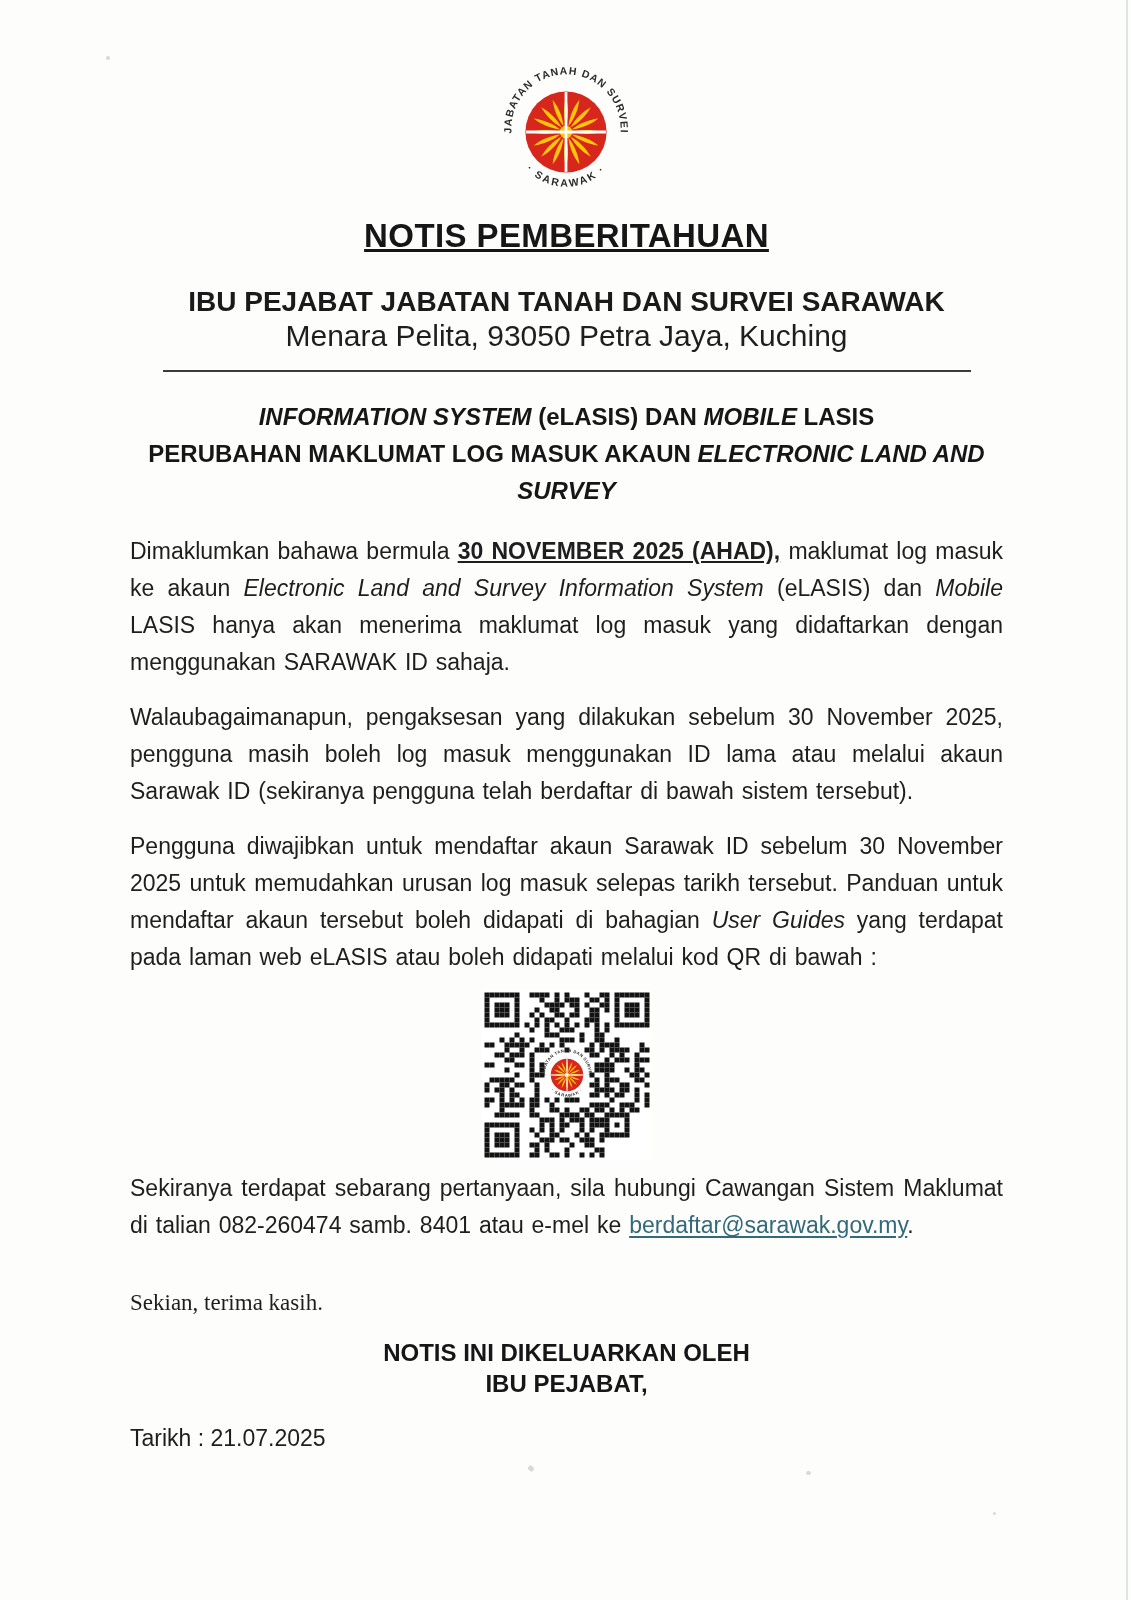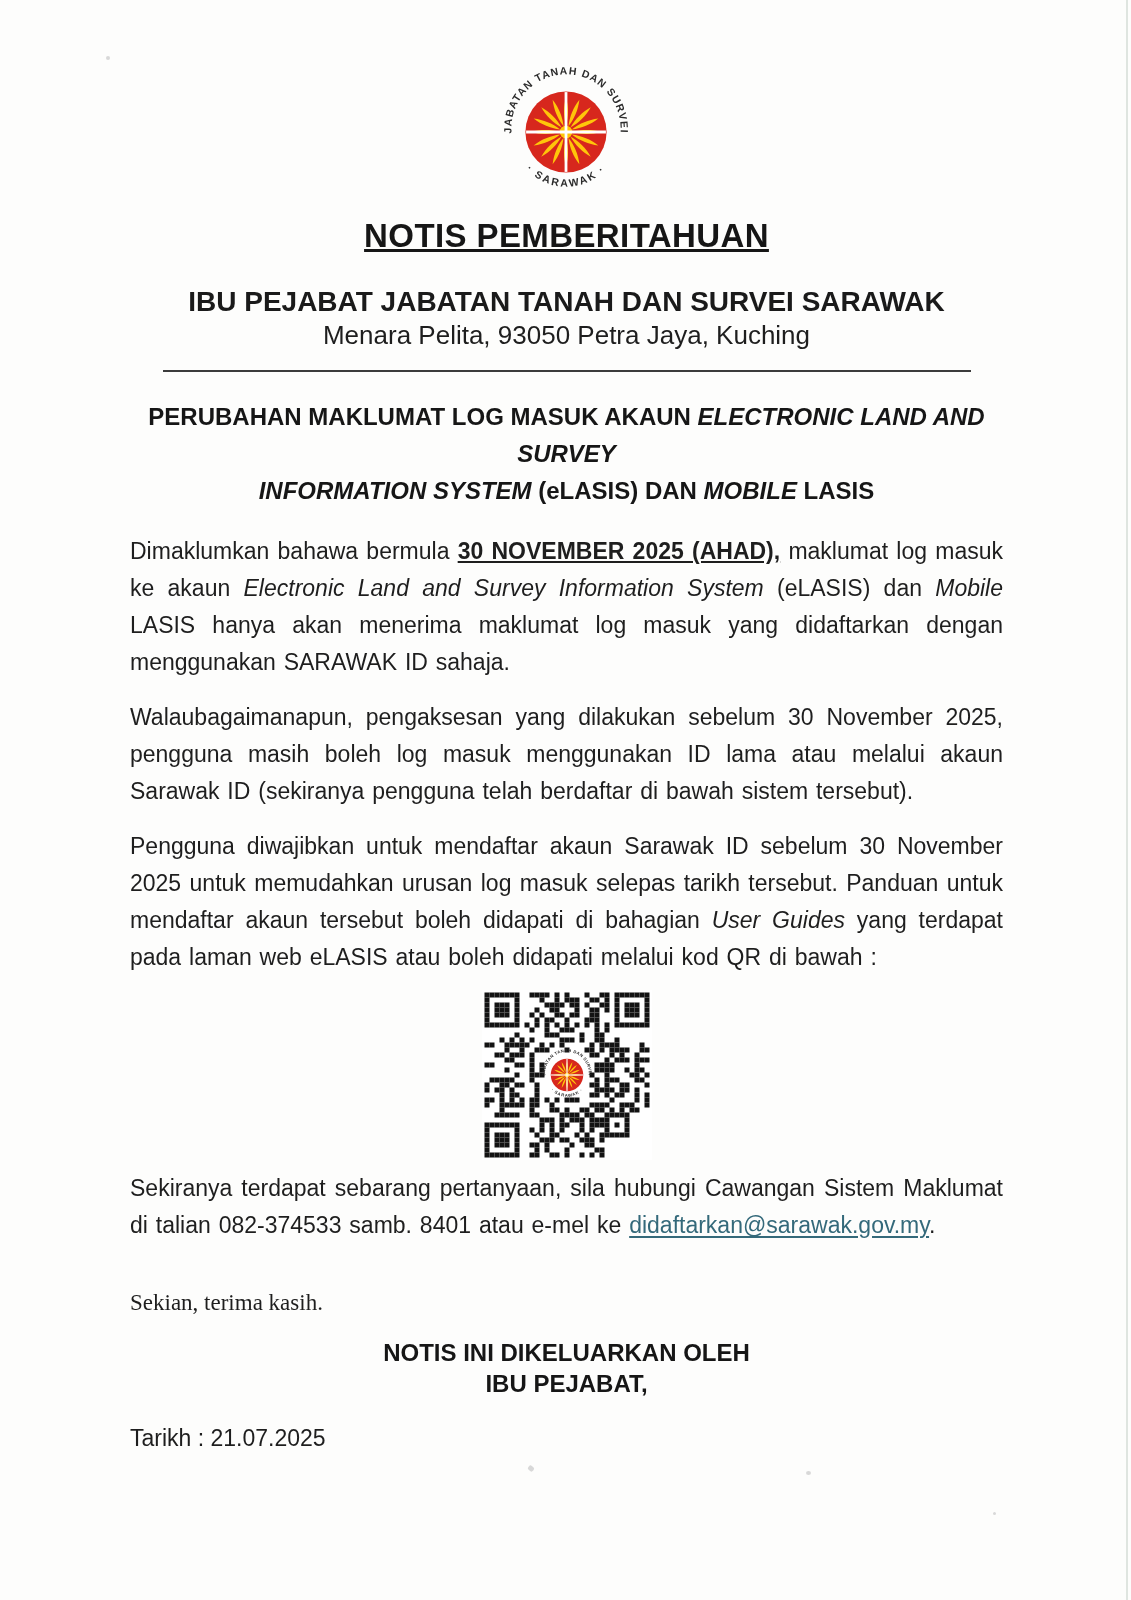--- a/index.html
+++ b/index.html
@@ -16,21 +16,21 @@
   .logo-row svg{width:140px;height:140px;}
 
   .doc-title{
     margin-top:14px;text-align:center;font-size:33px;line-height:40px;
     font-weight:700;letter-spacing:.4px;color:#161616;text-decoration:underline;
   }
   .org-name{
     margin-top:30px;text-align:center;font-size:28px;line-height:32px;
     font-weight:700;color:#1a1a1a;
   }
-  .org-address{margin-top:3px;text-align:center;font-size:26px;line-height:29px;}
+  .org-address{margin-top:3px;text-align:center;font-size:30px;line-height:29px;}
 
   .divider{width:808px;margin:20px auto 0;border:0;border-top:2px solid #3c3c3c;height:0;}
 
   .notice-heading{margin-top:26px;text-align:center;font-size:24px;line-height:37px;color:#161616;}
   .notice-heading .rt-n{font-weight:700;}
 
   .body-para{margin:18px 0 0 0;font-size:23px;line-height:37px;text-align:justify;word-spacing:1.5px;}
   .body-para.first{margin-top:24px;}
   .body-para.contact{margin-top:10px;}
 
@@ -109,22 +109,22 @@
   <div class="content">
 
     <div class="doc-title">NOTIS PEMBERITAHUAN</div>
 
     <div class="org-name">IBU PEJABAT JABATAN TANAH DAN SURVEI SARAWAK</div>
     <div class="org-address">Menara Pelita, 93050 Petra Jaya, Kuching</div>
 
     <hr class="divider">
 
     <div class="notice-heading">
+      <div><span class="rt-bi">INFORMATION SYSTEM</span><span class="rt-n"> (eLASIS) DAN </span><span class="rt-bi">MOBILE</span><span class="rt-n">  LASIS</span></div>
       <div><span class="rt-n">PERUBAHAN MAKLUMAT LOG MASUK AKAUN </span><span class="rt-bi">ELECTRONIC LAND AND SURVEY</span></div>
-      <div><span class="rt-bi">INFORMATION SYSTEM</span><span class="rt-n"> (eLASIS) DAN </span><span class="rt-bi">MOBILE</span><span class="rt-n">  LASIS</span></div>
     </div>
 
     <div>
       <p class="body-para first"><span class="rt-n">Dimaklumkan bahawa bermula </span><span class="rt-b">30 NOVEMBER 2025 (AHAD),</span><span class="rt-n"> maklumat log masuk ke akaun </span><span class="rt-i">Electronic Land and Survey Information System</span><span class="rt-n"> (eLASIS) dan </span><span class="rt-i">Mobile</span><span class="rt-n"> LASIS hanya akan menerima maklumat log masuk yang didaftarkan dengan menggunakan SARAWAK ID sahaja.</span></p>
       <p class="body-para"><span class="rt-n">Walaubagaimanapun, pengaksesan yang dilakukan sebelum 30 November 2025, pengguna masih boleh log masuk menggunakan ID lama atau melalui akaun Sarawak ID (sekiranya pengguna telah berdaftar di bawah sistem tersebut).</span></p>
       <p class="body-para"><span class="rt-n">Pengguna diwajibkan untuk mendaftar akaun Sarawak ID sebelum 30 November 2025 untuk memudahkan urusan log masuk selepas tarikh tersebut. Panduan untuk mendaftar akaun tersebut boleh didapati di bahagian </span><span class="rt-i">User Guides</span><span class="rt-n"> yang terdapat pada laman web eLASIS atau boleh didapati melalui kod QR di bawah :</span></p>
     </div>
 
     <div class="qr-row">
       <div class="qr-box">
@@ -573,21 +573,21 @@
             <rect x="97.5" y="162.5" width="5" height="5" fill="#131313"></rect>
             <rect x="107.5" y="162.5" width="5" height="5" fill="#131313"></rect>
             <rect x="117.5" y="162.5" width="5" height="5" fill="#131313"></rect>
           </svg>
         <svg class="qr-emblem" viewBox="0 0 200 200">
           <use href="#jts-emblem"></use>
         </svg>
       </div>
     </div>
 
-    <p class="body-para contact"><span class="rt-n">Sekiranya terdapat sebarang pertanyaan, sila hubungi Cawangan Sistem Maklumat di talian 082-374533 samb. 8401 atau e-mel ke </span><span class="rt-a" style="color: rgb(52, 105, 122);">didaftarkan@sarawak.gov.my</span><span class="rt-n">.</span></p>
+    <p class="body-para contact"><span class="rt-n">Sekiranya terdapat sebarang pertanyaan, sila hubungi Cawangan Sistem Maklumat di talian 082-260474 samb. 8401 atau e-mel ke </span><span class="rt-a" style="color: rgb(52, 105, 122);">berdaftar@sarawak.gov.my</span><span class="rt-n">.</span></p>
 
     <div class="closing-line">Sekian, terima kasih.</div>
 
     <div class="issued-block">
       <div>NOTIS INI DIKELUARKAN OLEH</div>
       <div>IBU PEJABAT,</div>
     </div>
 
     <div class="date-line">Tarikh : 21.07.2025</div>
 

